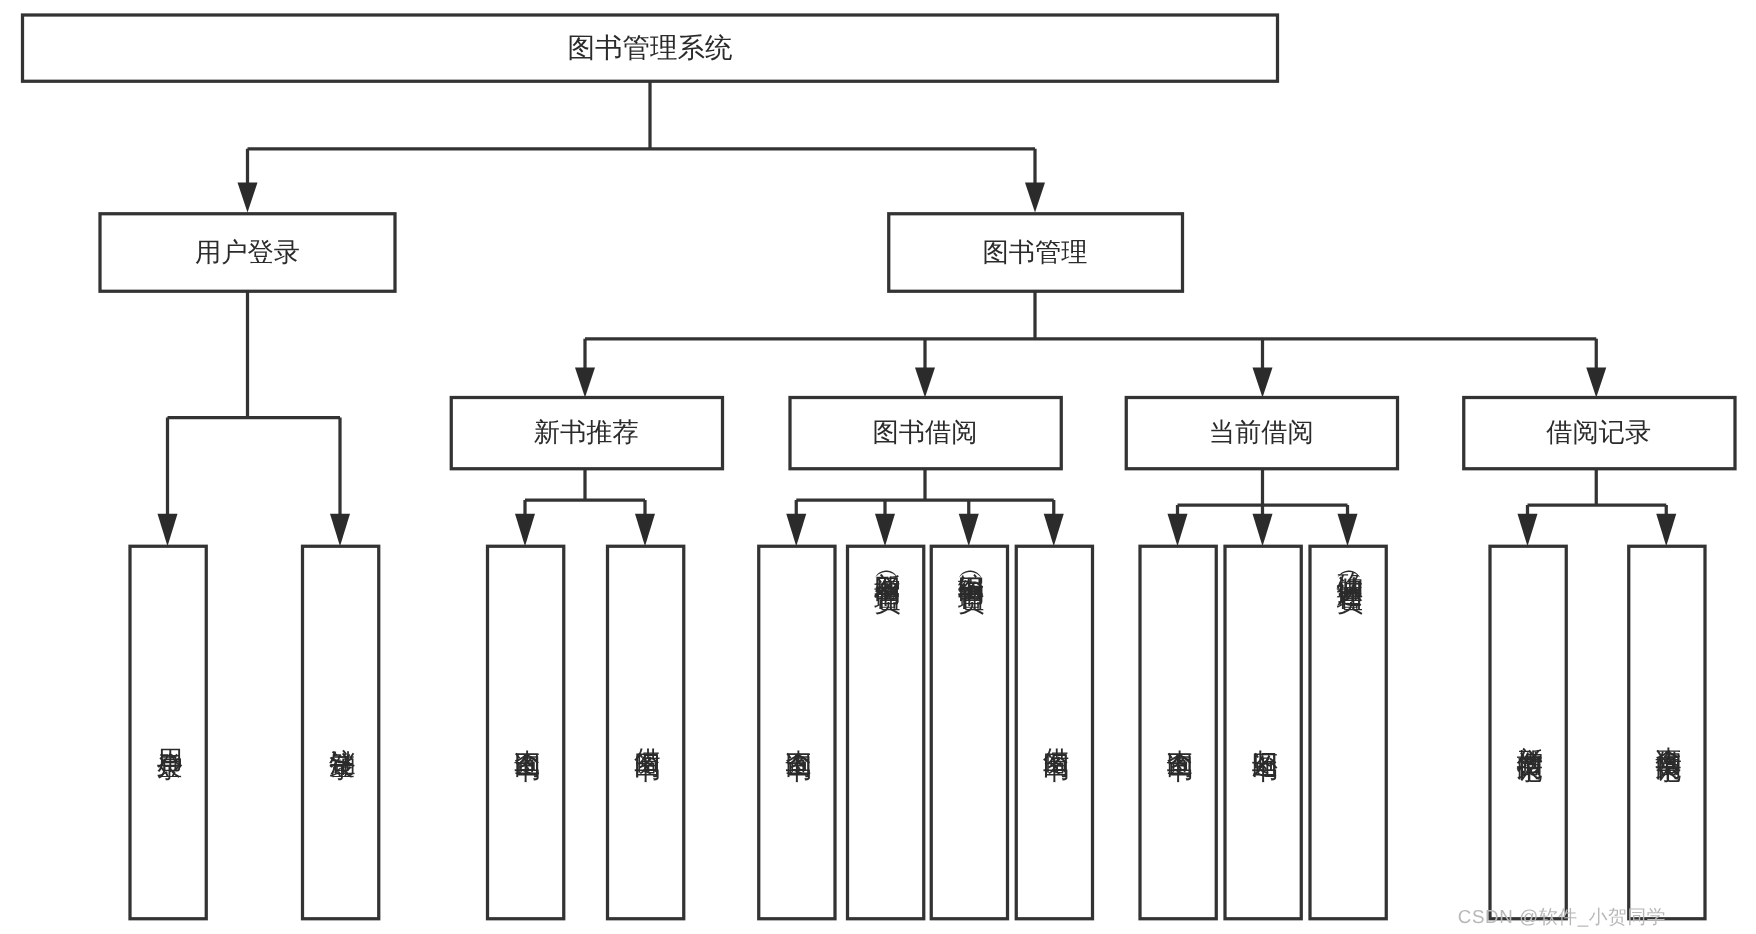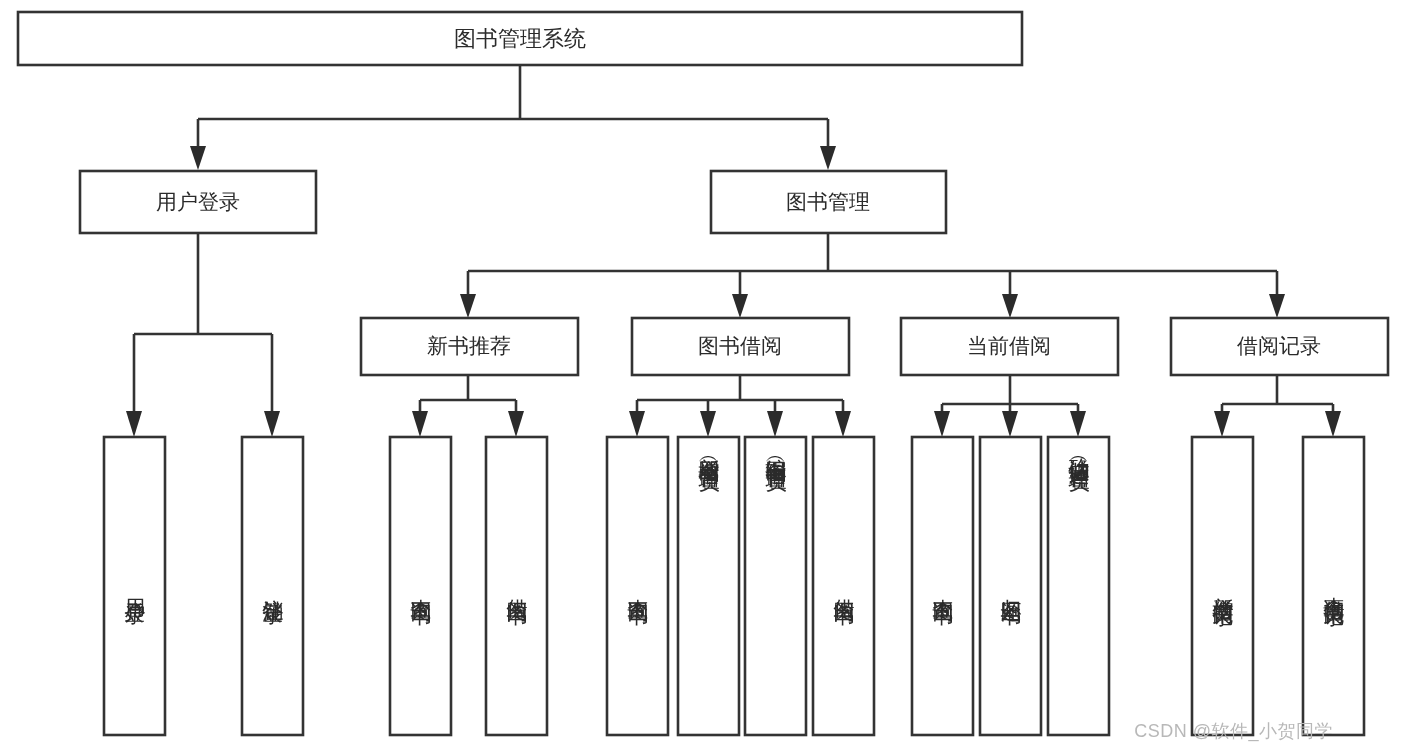--- a/index.html
+++ b/index.html
@@ -70,21 +70,21 @@
     line-height: 1.28;
     letter-spacing: 2px;
     color: #2b2b2b;
     white-space: nowrap;
   }
   .watermark {
     position: absolute;
     right: 14px;
     bottom: 4px;
     font-family: "Liberation Sans", "DejaVu Sans", sans-serif;
-    font-size: 18px;
+    font-size: 15px;
     color: #b8b8b8;
     letter-spacing: 0.5px;
     white-space: nowrap;
   }
 </style>
 </head>
 <body>
 
 <div id="diagram-root">
 

